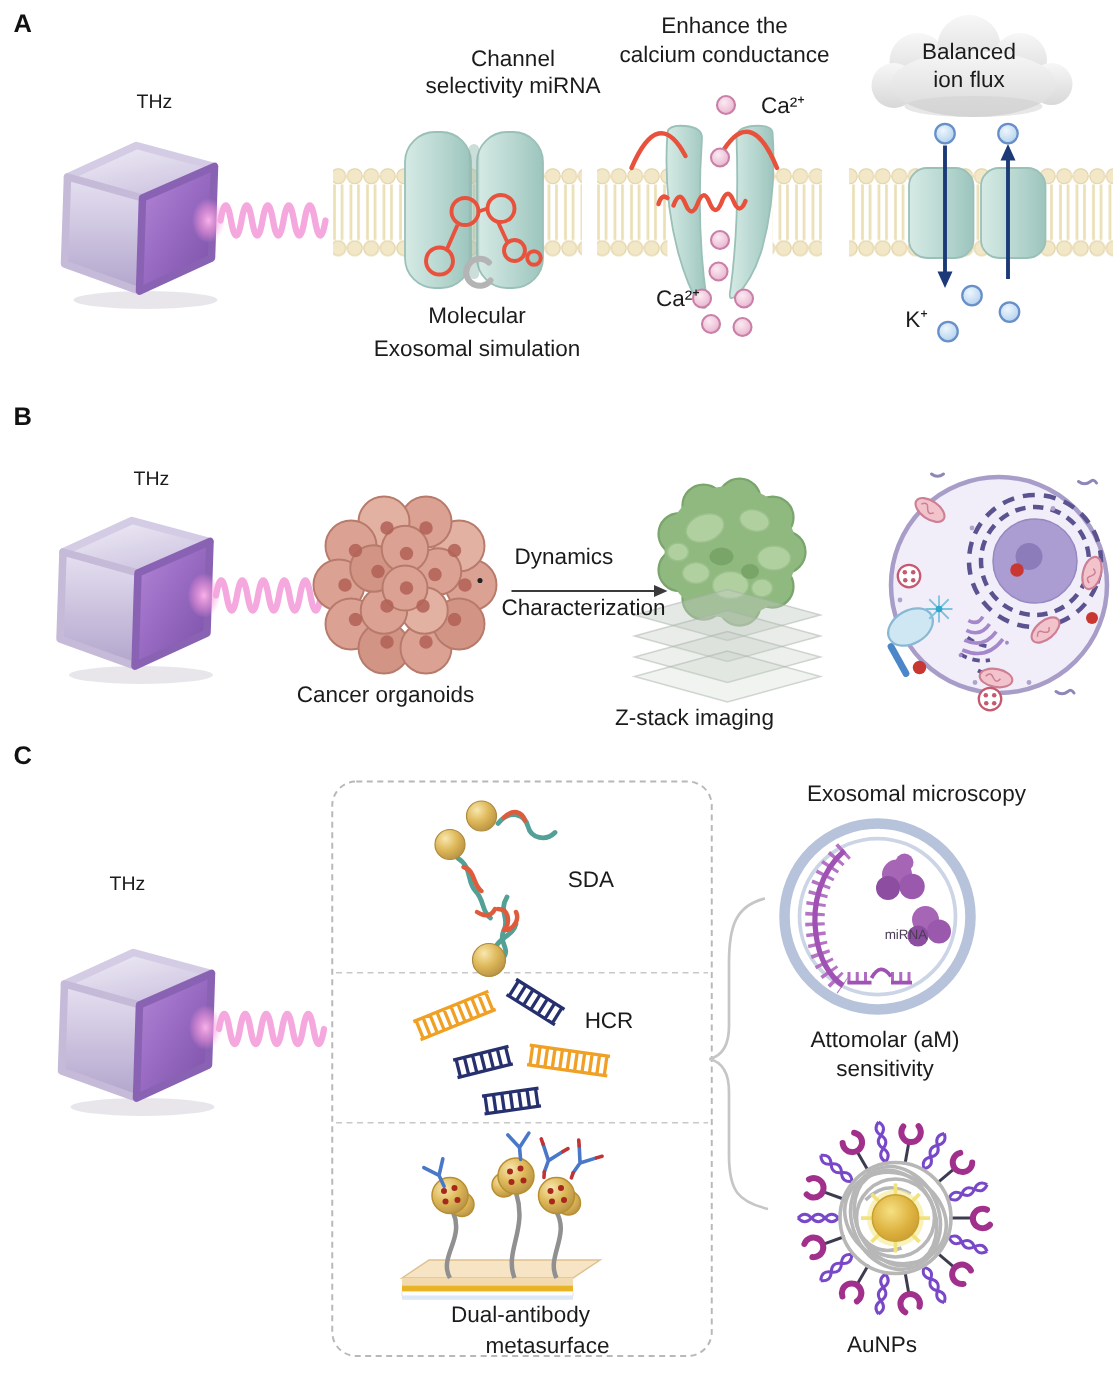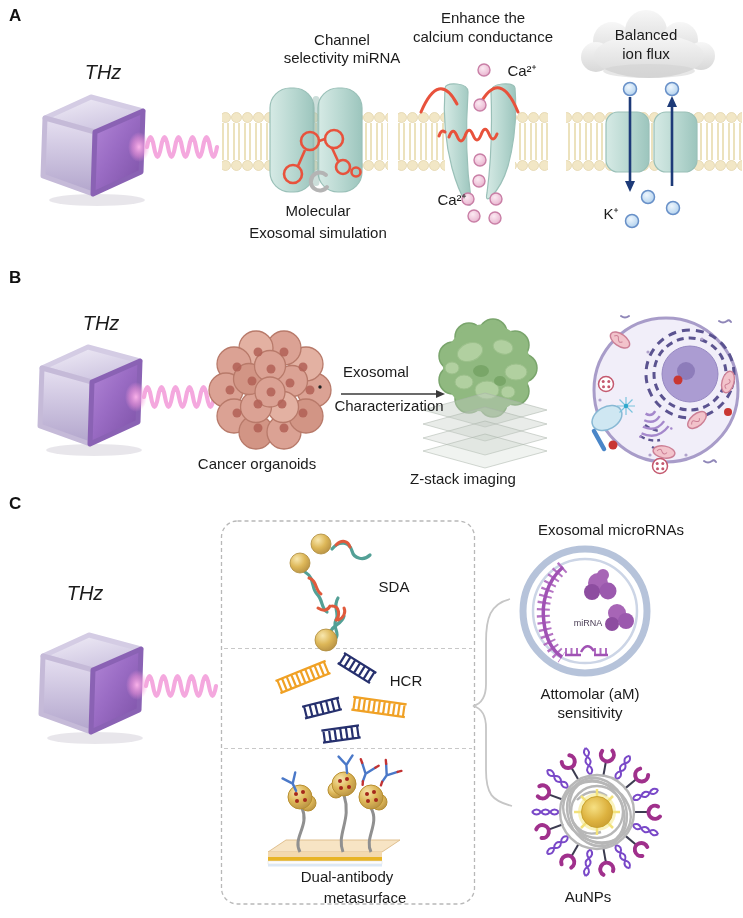--- a/index.html
+++ b/index.html
@@ -1,23 +1,23 @@
 <!DOCTYPE html>
 <html><head>
 <meta charset="utf-8">
 <style>
   html,body{margin:0;padding:0;background:#fff;}
   .canvas{position:relative;width:743px;height:918px;background:#fff;overflow:hidden;
           font-family:"Liberation Sans",sans-serif;}
   svg.fig{position:absolute;left:0;top:0;}
   .t{position:absolute;font:15px/1.2 "Liberation Sans",sans-serif;color:#1b1b1b;
      transform:translateX(-50%);white-space:nowrap;text-align:left;}
-  .thz{font-size:20px;font-style:italic;}
+  .thz{font-size:13px;}
   .pl{position:absolute;font:700 17px "Liberation Sans",sans-serif;color:#111;}
-  .tiny{font-size:9px;color:#4a3d55;}
+  .tiny{font-size:9px;color:#4a3d55;margin-left:16px;}
 </style>
 </head>
 <body>
 
 <div class="canvas">
 
 <svg class="fig" width="743" height="918" viewBox="0 0 743 918">
 <defs>
   <linearGradient id="cubeTop" x1="0" y1="0" x2="0.6" y2="1">
     <stop offset="0" stop-color="#f2eff8"></stop>
@@ -472,30 +472,30 @@
 <div class="t" style="left:646px;top:26px">Balanced</div>
 <div class="t" style="left:646px;top:45px">ion flux</div>
 <div class="t" style="left:522px;top:62px">Ca²⁺</div>
 <div class="t" style="left:452px;top:191px">Ca²⁺</div>
 <div class="t" style="left:611px;top:205px">K⁺</div>
 <div class="t" style="left:318px;top:202px">Molecular</div>
 <div class="t" style="left:318px;top:224px">Exosomal simulation</div>
 
 <div class="pl" style="left:9px;top:268px">B</div>
 <div class="t thz" style="left:101px;top:311px">THz</div>
-<div class="t" style="left:376px;top:363px">Exosomal</div>
+<div class="t" style="left:376px;top:363px">Dynamics</div>
 <div class="t" style="left:389px;top:397px">Characterization</div>
 <div class="t" style="left:257px;top:455px">Cancer organoids</div>
 <div class="t" style="left:463px;top:470px">Z-stack imaging</div>
 
 <div class="pl" style="left:9px;top:494px">C</div>
 <div class="t thz" style="left:85px;top:581px">THz</div>
 <div class="t" style="left:394px;top:578px">SDA</div>
 <div class="t" style="left:406px;top:672px">HCR</div>
 <div class="t" style="left:347px;top:868px">Dual-antibody</div>
 <div class="t" style="left:365px;top:889px">metasurface</div>
-<div class="t" style="left:611px;top:521px">Exosomal microRNAs</div>
+<div class="t" style="left:611px;top:521px">Exosomal microscopy</div>
 <div class="t tiny" style="left:588px;top:618px">miRNA</div>
 <div class="t" style="left:590px;top:685px">Attomolar (aM)</div>
 <div class="t" style="left:590px;top:704px">sensitivity</div>
 <div class="t" style="left:588px;top:888px">AuNPs</div>
 
 </div>
 
 </body></html>

